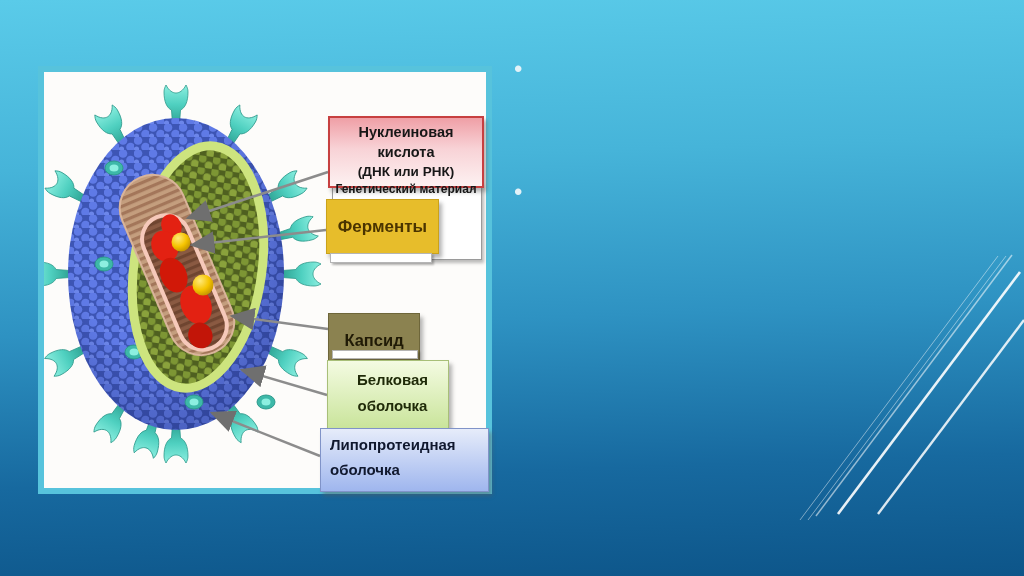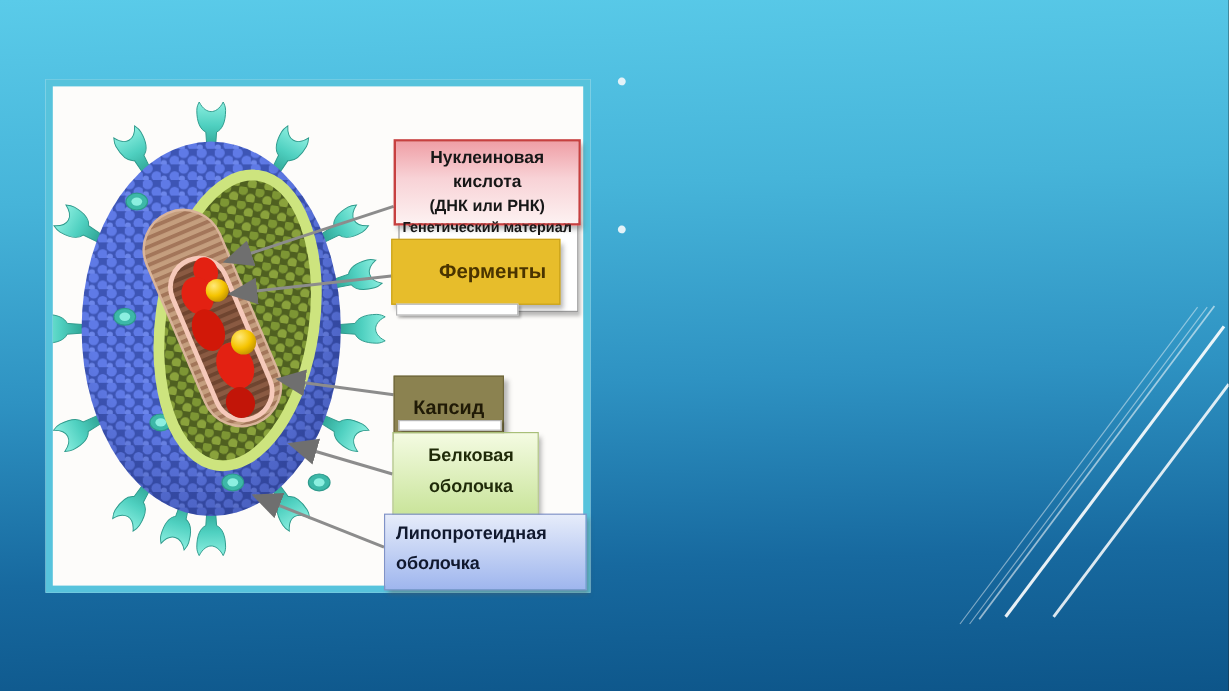--- a/index.html
+++ b/index.html
@@ -36,21 +36,21 @@
     background:#fff; border:1px solid #9a9a9a; overflow:hidden;
     box-shadow:2px 3px 3px rgba(90,90,90,.4);
   }
   .backing-box .clipped{
     display:block; margin-top:-7px; font-size:12px; font-weight:bold;
     color:#5a4444; text-align:center; letter-spacing:-0.5px;
     text-decoration:line-through; white-space:nowrap;
   }
   .lbl-enzymes{
     left:282px; top:127px; width:111px; height:53px; line-height:53px;
-    background:#e7bd2b; border:1px solid #caa21a; color:#4a3400; font-size:17px;padding-left:28px;
+    background:#e7bd2b; border:1px solid #caa21a; color:#4a3400; font-size:17px;
   }
   .strip{position:absolute; background:#fff; border:1px solid #b5b5b5;
     box-shadow:2px 2px 2px rgba(0,0,0,.25);}
   .strip-enzymes{left:286px; top:181px; width:100px; height:8px;}
   .lbl-capsid{
     left:284px; top:241px; width:90px; height:53px; line-height:53px;
     background:#8b8250; border:1px solid #6e663a; color:#201a06; font-size:16.5px;
   }
   .strip-capsid{left:288px; top:278px; width:84px; height:7px;}
   .lbl-protein{

